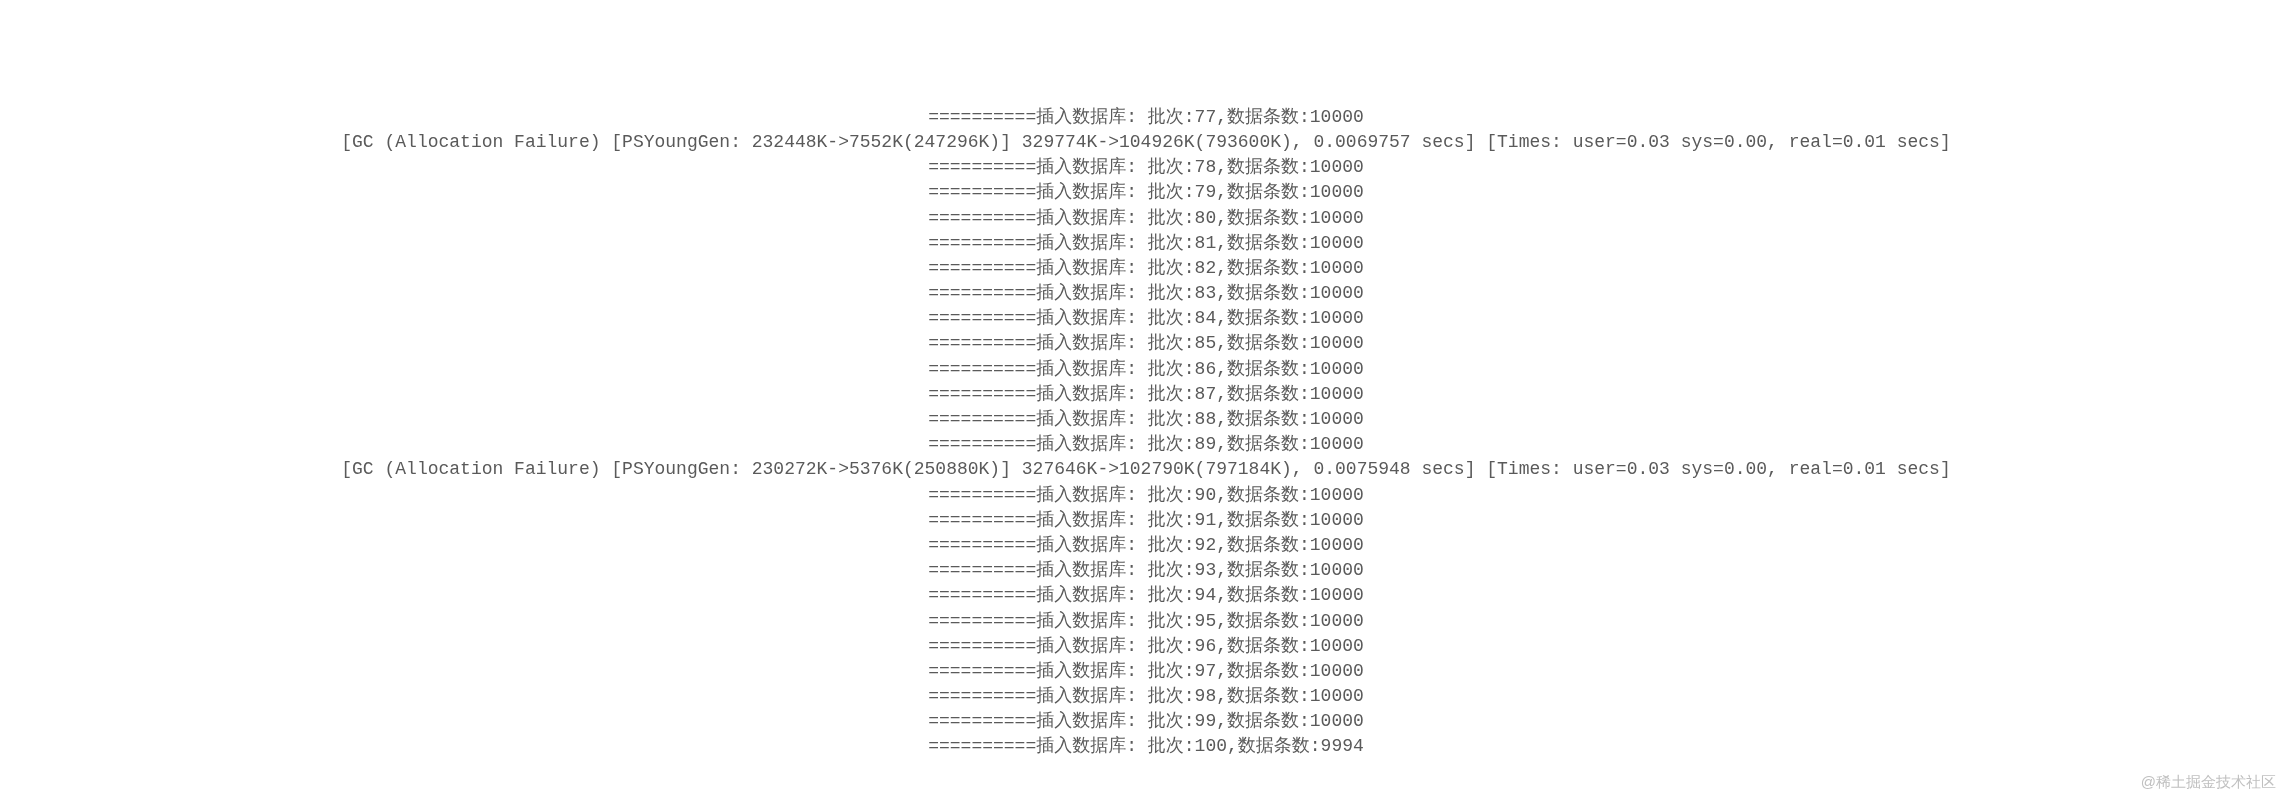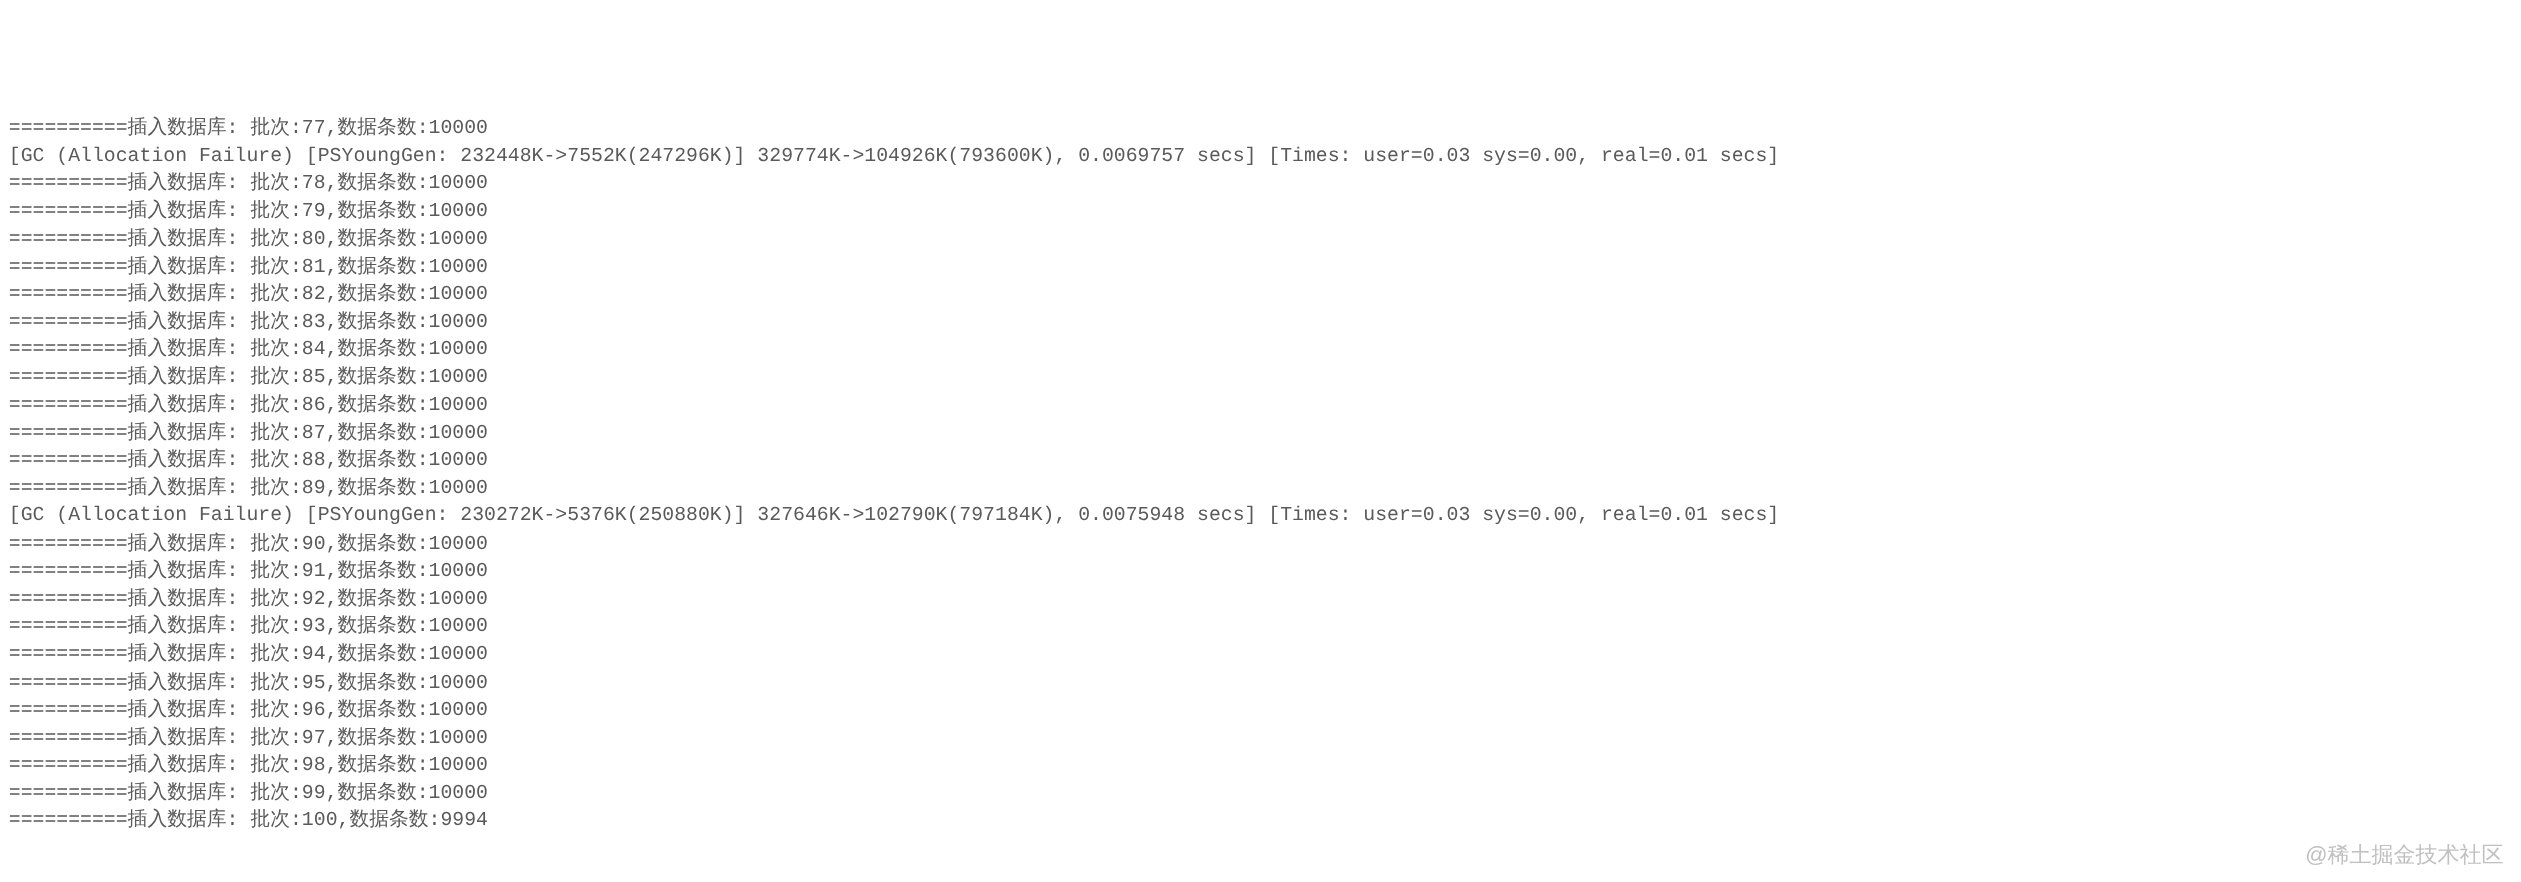--- a/index.html
+++ b/index.html
@@ -12,27 +12,28 @@
       font-size: 18px;
       line-height: 1.4;
       background: #ffffff;
       color: #5a5a5a;
       white-space: pre;
       padding: 4px 8px;
       position: relative;
     }
     .log-line {
       display: block;
+      text-align: center;
     }
     .watermark {
       position: fixed;
       bottom: 10px;
       right: 16px;
       color: #c0c0c0;
-      font-size: 20px;
+      font-size: 15px;
       font-family: -apple-system, BlinkMacSystemFont, "PingFang SC", "Microsoft YaHei", sans-serif;
     }
   </style>
 </head>
 <body>
 
 
 
 <div id="console-output"><span class="log-line">==========插入数据库: 批次:77,数据条数:10000</span><span class="log-line">[GC (Allocation Failure) [PSYoungGen: 232448K-&gt;7552K(247296K)] 329774K-&gt;104926K(793600K), 0.0069757 secs] [Times: user=0.03 sys=0.00, real=0.01 secs]</span><span class="log-line">==========插入数据库: 批次:78,数据条数:10000</span><span class="log-line">==========插入数据库: 批次:79,数据条数:10000</span><span class="log-line">==========插入数据库: 批次:80,数据条数:10000</span><span class="log-line">==========插入数据库: 批次:81,数据条数:10000</span><span class="log-line">==========插入数据库: 批次:82,数据条数:10000</span><span class="log-line">==========插入数据库: 批次:83,数据条数:10000</span><span class="log-line">==========插入数据库: 批次:84,数据条数:10000</span><span class="log-line">==========插入数据库: 批次:85,数据条数:10000</span><span class="log-line">==========插入数据库: 批次:86,数据条数:10000</span><span class="log-line">==========插入数据库: 批次:87,数据条数:10000</span><span class="log-line">==========插入数据库: 批次:88,数据条数:10000</span><span class="log-line">==========插入数据库: 批次:89,数据条数:10000</span><span class="log-line">[GC (Allocation Failure) [PSYoungGen: 230272K-&gt;5376K(250880K)] 327646K-&gt;102790K(797184K), 0.0075948 secs] [Times: user=0.03 sys=0.00, real=0.01 secs]</span><span class="log-line">==========插入数据库: 批次:90,数据条数:10000</span><span class="log-line">==========插入数据库: 批次:91,数据条数:10000</span><span class="log-line">==========插入数据库: 批次:92,数据条数:10000</span><span class="log-line">==========插入数据库: 批次:93,数据条数:10000</span><span class="log-line">==========插入数据库: 批次:94,数据条数:10000</span><span class="log-line">==========插入数据库: 批次:95,数据条数:10000</span><span class="log-line">==========插入数据库: 批次:96,数据条数:10000</span><span class="log-line">==========插入数据库: 批次:97,数据条数:10000</span><span class="log-line">==========插入数据库: 批次:98,数据条数:10000</span><span class="log-line">==========插入数据库: 批次:99,数据条数:10000</span><span class="log-line">==========插入数据库: 批次:100,数据条数:9994</span></div>
 <div class="watermark">@稀土掘金技术社区</div>

